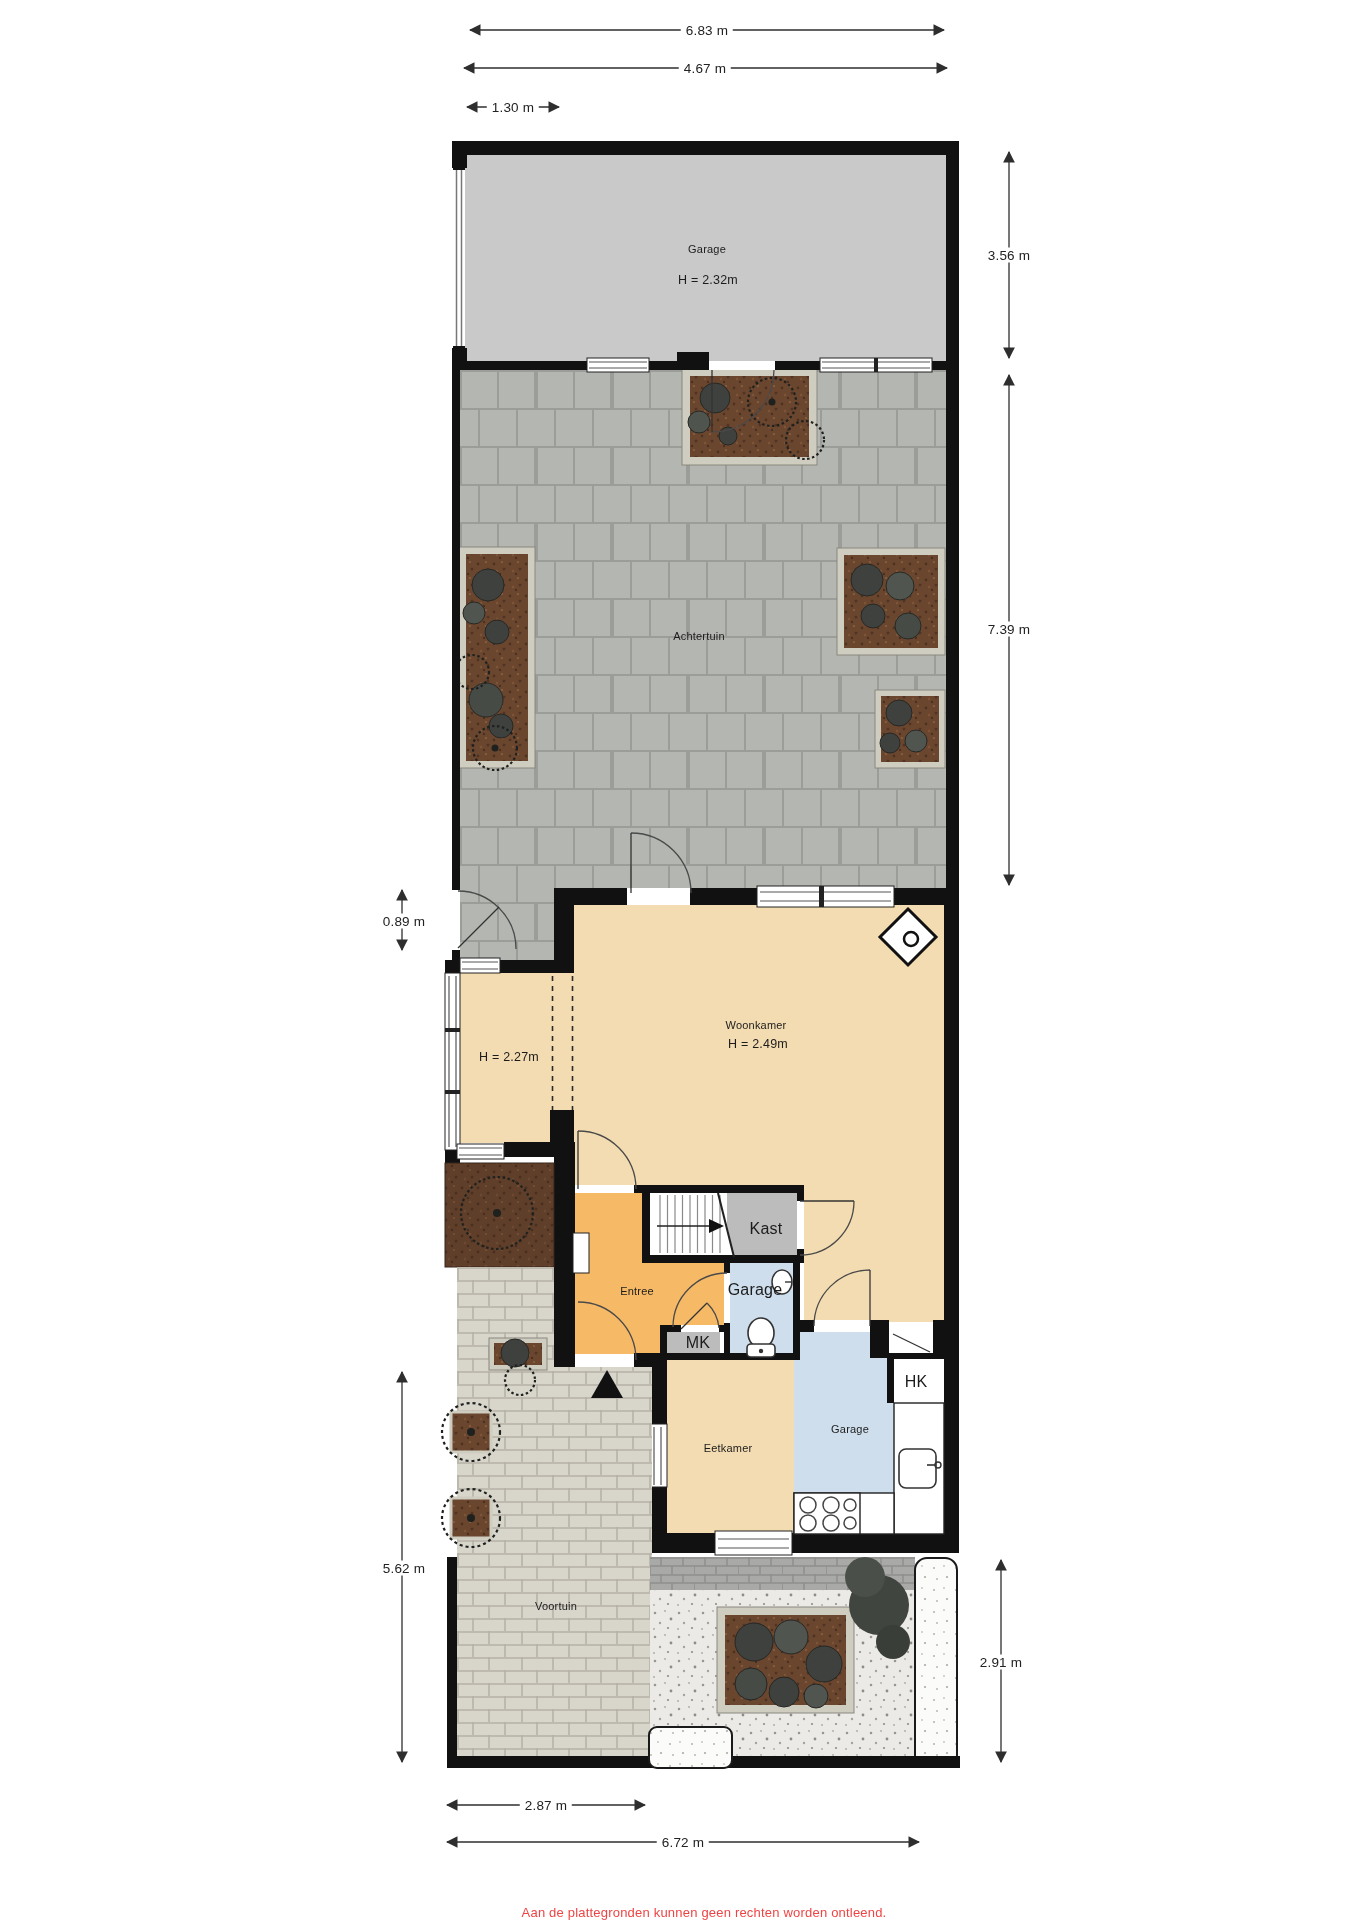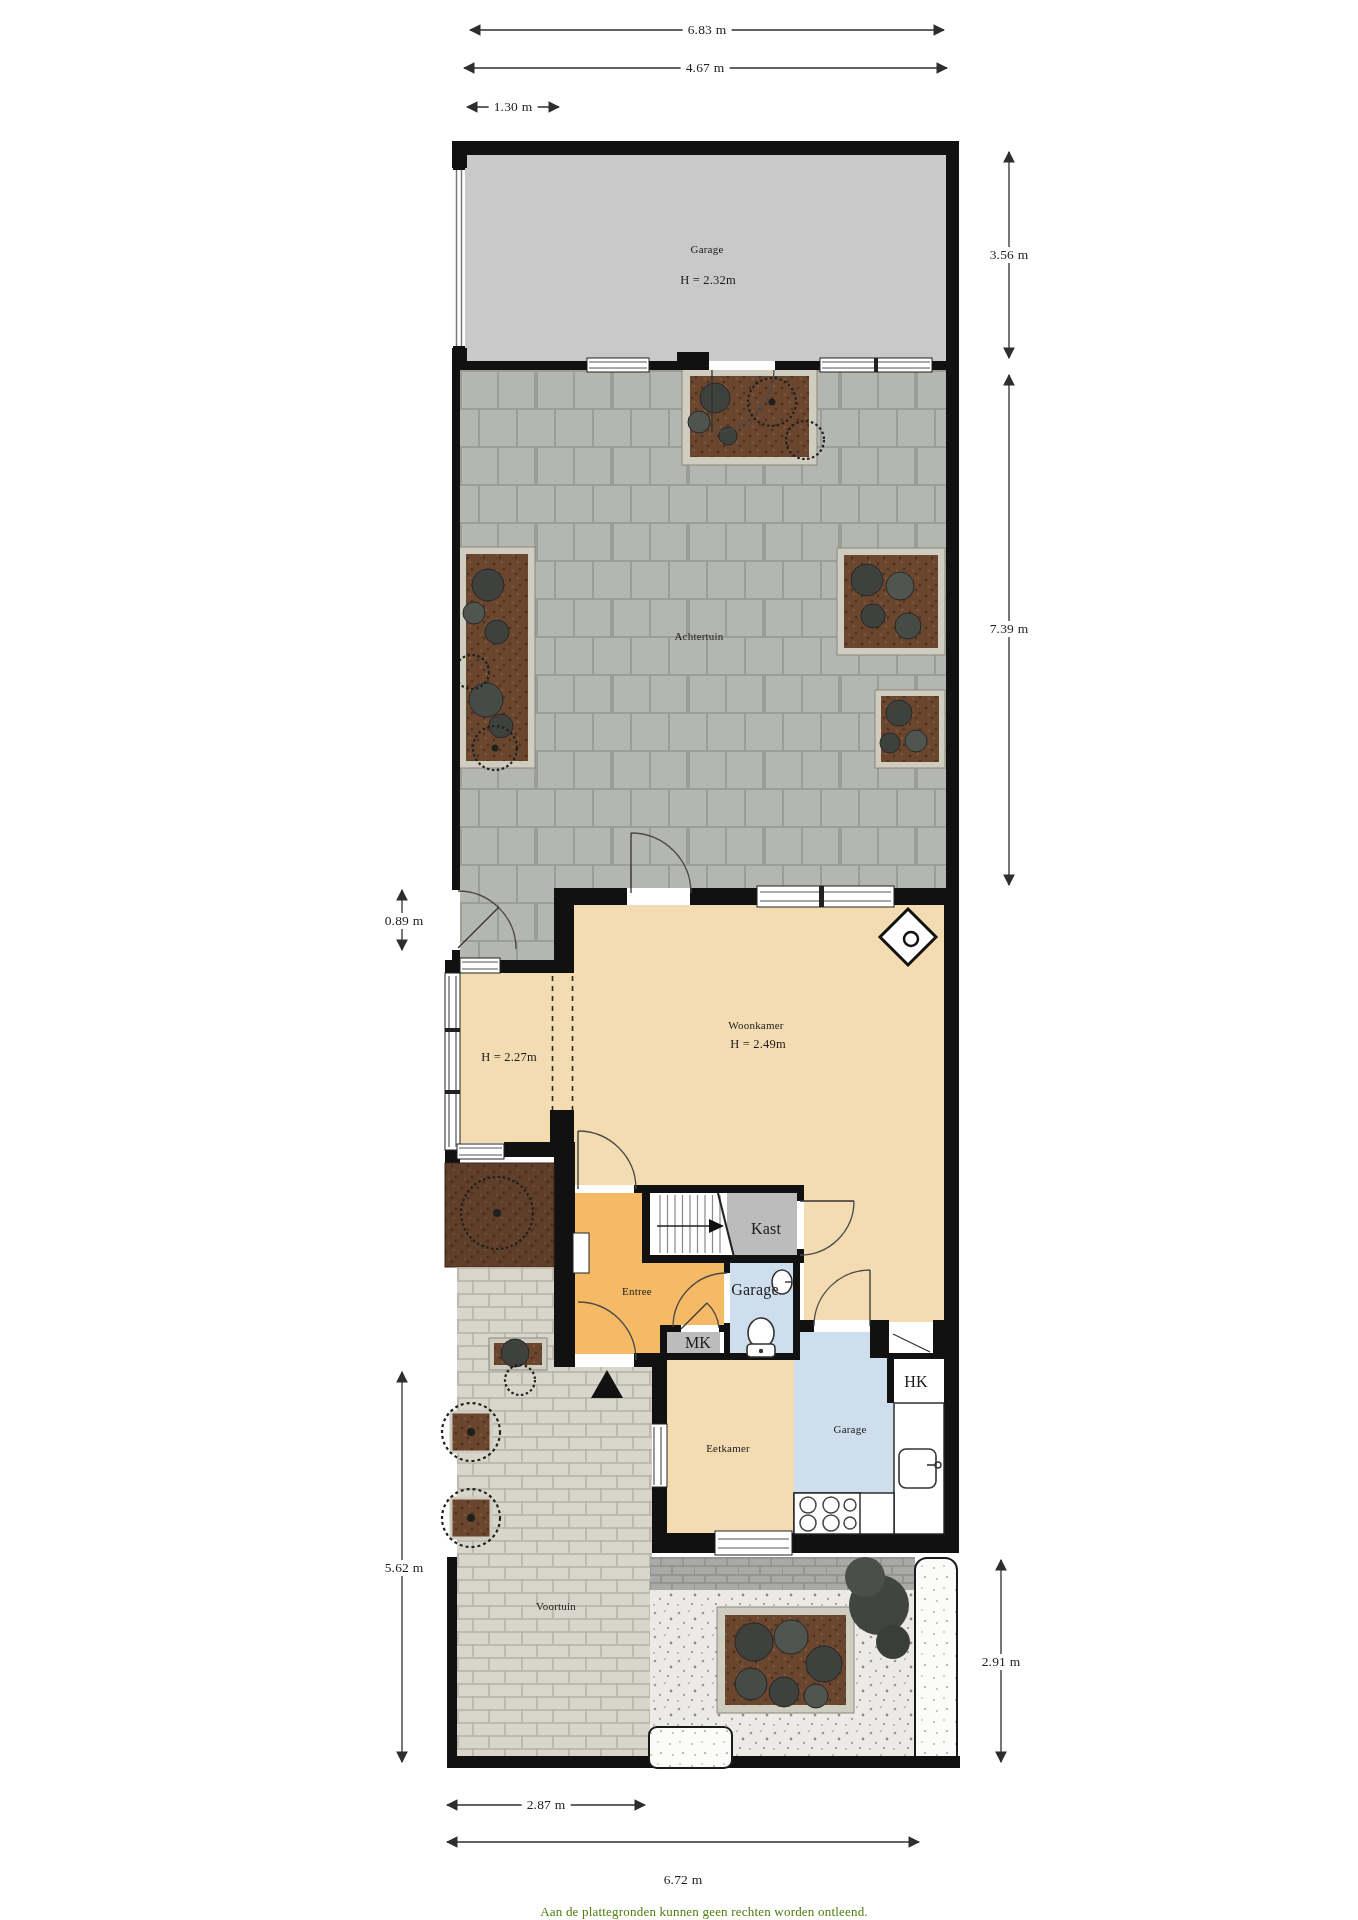--- a/index.html
+++ b/index.html
@@ -1,24 +1,24 @@
 <!DOCTYPE html>
 <html><head>
 <meta charset="utf-8">
 <style>
   html,body{margin:0;padding:0;background:#fff;}
   #page{position:relative;width:1304px;height:1920px;margin:0 auto;background:#fff;overflow:hidden;
-        font-family:Liberation Serif, serif;}
+        font-family:Liberation Sans, sans-serif;}
   #plan-svg{position:absolute;left:0;top:0;z-index:1;}
   .lbl{position:absolute;z-index:2;transform:translate(-50%,-50%);white-space:nowrap;
        font-size:11px;color:#1c1c1c;letter-spacing:.2px;}
   .sub{font-size:12.5px;}
   .small{font-size:16px;}
   .dim{background:#fff;padding:0 5px;font-size:13.5px;color:#222;}
-  .footer{font-size:13px;color:#4d7c0f;}
+  .footer{font-size:13px;color:#ef4444;}
 </style>
 </head>
 <body>
 
 <div id="page">
 
 <svg id="plan-svg" width="1358" height="1920" viewBox="0 0 1358 1920">
   <defs>
     <marker id="arr" viewBox="0 0 10 10" refX="9" refY="5" markerWidth="9" markerHeight="9" orient="auto-start-reverse">
           <path d="M0,0L10,5L0,10z" fill="#2e2e2e"></path>
@@ -398,21 +398,21 @@
 
 <div class="lbl dim" style="left:680px;top:30px">6.83 m</div>
 <div class="lbl dim" style="left:678px;top:68px">4.67 m</div>
 <div class="lbl dim" style="left:486px;top:107px">1.30 m</div>
 <div class="lbl dim" style="left:982px;top:255px">3.56 m</div>
 <div class="lbl dim" style="left:982px;top:629px">7.39 m</div>
 <div class="lbl dim" style="left:377px;top:921px">0.89 m</div>
 <div class="lbl dim" style="left:377px;top:1568px">5.62 m</div>
 <div class="lbl dim" style="left:974px;top:1662px">2.91 m</div>
 <div class="lbl dim" style="left:519px;top:1805px">2.87 m</div>
-<div class="lbl dim" style="left:656px;top:1880px">6.72 m</div>
+<div class="lbl dim" style="left:656px;top:1842px">6.72 m</div>
 
 <div class="lbl" style="left:680px;top:249px">Garage</div>
 <div class="lbl sub" style="left:681px;top:280px">H = 2.32m</div>
 <div class="lbl" style="left:672px;top:636px">Achtertuin</div>
 <div class="lbl" style="left:729px;top:1025px">Woonkamer</div>
 <div class="lbl sub" style="left:731px;top:1044px">H = 2.49m</div>
 <div class="lbl sub" style="left:482px;top:1057px">H = 2.27m</div>
 <div class="lbl" style="left:610px;top:1291px">Entree</div>
 <div class="lbl small" style="left:739px;top:1229px">Kast</div>
 <div class="lbl small" style="left:728px;top:1290px">Garage</div>

